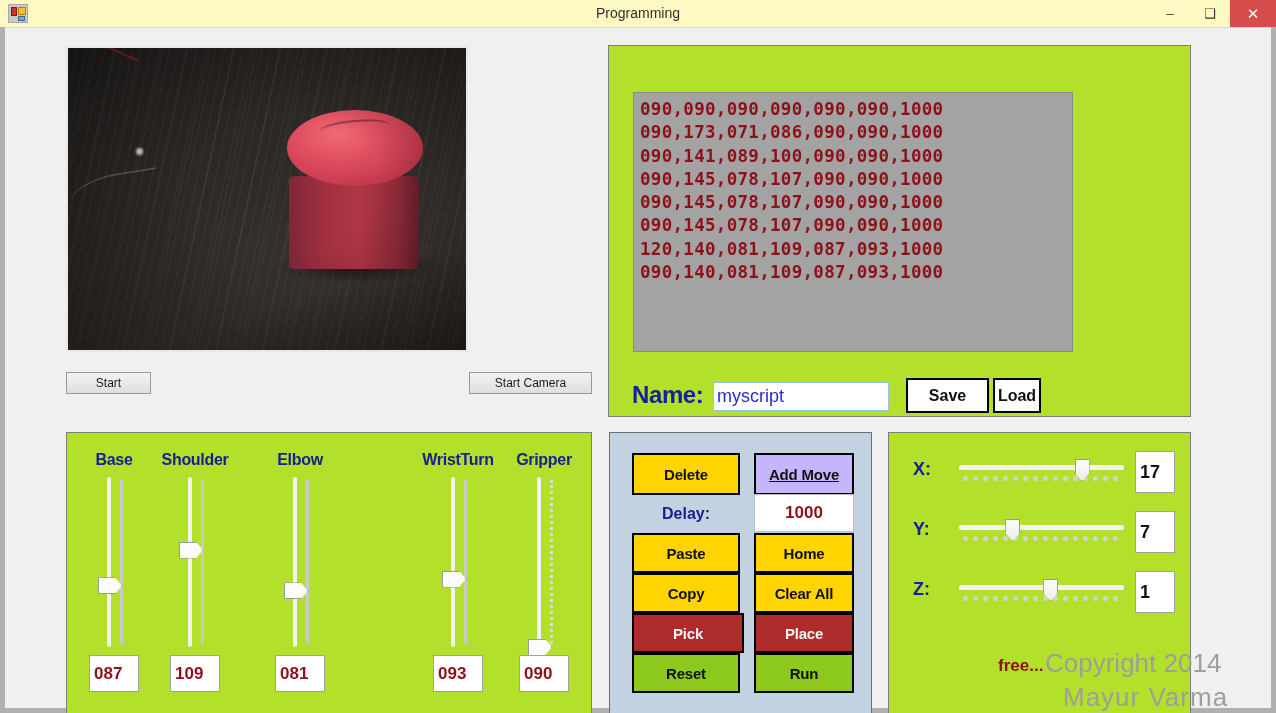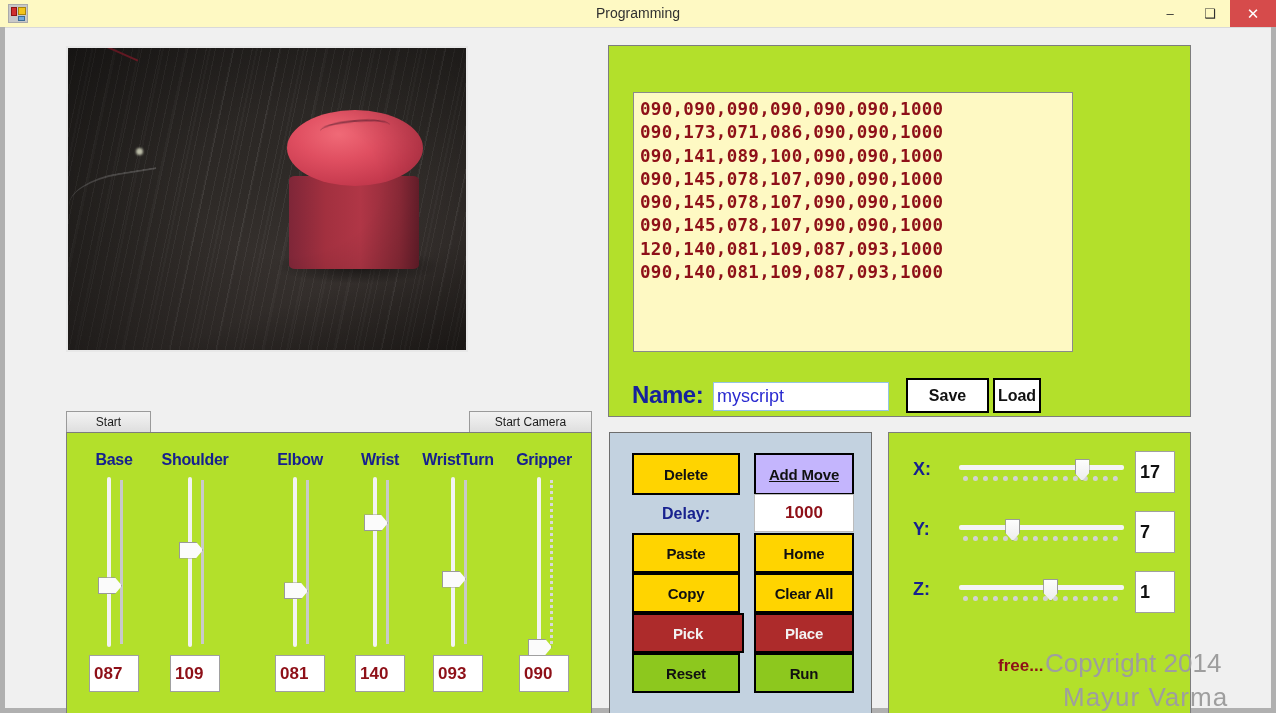--- a/index.html
+++ b/index.html
@@ -125,21 +125,20 @@
   
   .wf-btn {
     position: absolute;
     background: linear-gradient(180deg, #f2f2f2 0%, #e9e9e9 50%, #dedede 100%);
     border: 1px solid #9a9a9a;
     box-sizing: border-box;
     font-size: 12px; color: #1a1a1a;
     text-align: center;
     display: flex; align-items: center; justify-content: center;
     cursor: default;
-    margin-top: 39px;
   }
   #start-button        { left: 61px;  top: 344px; width: 85px;  height: 22px; }
   #start-camera-button { left: 464px; top: 344px; width: 123px; height: 22px; }
   
   .panel-green {
     position: absolute;
     background: #b3e02b;
     border: 1px solid #7d7d7d;
     box-sizing: border-box;
   }
@@ -147,21 +146,21 @@
     position: absolute;
     background: #c3d2e0;
     border: 1px solid #6d6d6d;
     box-sizing: border-box;
   }
   
   #script-panel { left: 603px; top: 17px; width: 583px; height: 372px; }
   .script-box {
     position: absolute; left: 24px; top: 46px;
     width: 440px; height: 260px;
-    background: #fef9c3; border: 1px solid #8a8a8a;
+    background: #a3a3a3; border: 1px solid #8a8a8a;
     box-sizing: border-box;
     overflow: hidden;
     padding: 5px 6px;
   }
   .script-line {
     font-family: "DejaVu Sans Mono", monospace;
     font-size: 17.5px; font-weight: bold;
     color: #8e1018;
     line-height: 23.3px;
     letter-spacing: 0.3px;
@@ -387,29 +386,20 @@
       <div class="joint-col" style="left:190px">
         <div class="joint-label">Elbow</div>
         <div class="vslider">
           <div class="vtrack"></div>
           <div class="vticks"></div>
           <div class="vthumb" style="top:62%"></div>
         </div>
         <div class="joint-value">081</div>
       </div>
 
-      <div class="joint-col" style="left:270px">
-        <div class="joint-label">Wrist</div>
-        <div class="vslider">
-          <div class="vtrack"></div>
-          <div class="vticks"></div>
-          <div class="vthumb" style="top:22%"></div>
-        </div>
-        <div class="joint-value">140</div>
-      </div>
 
       <div class="joint-col" style="left:348px">
         <div class="joint-label">WristTurn</div>
         <div class="vslider">
           <div class="vtrack"></div>
           <div class="vticks"></div>
           <div class="vthumb" style="top:55%"></div>
         </div>
         <div class="joint-value">093</div>
       </div>

